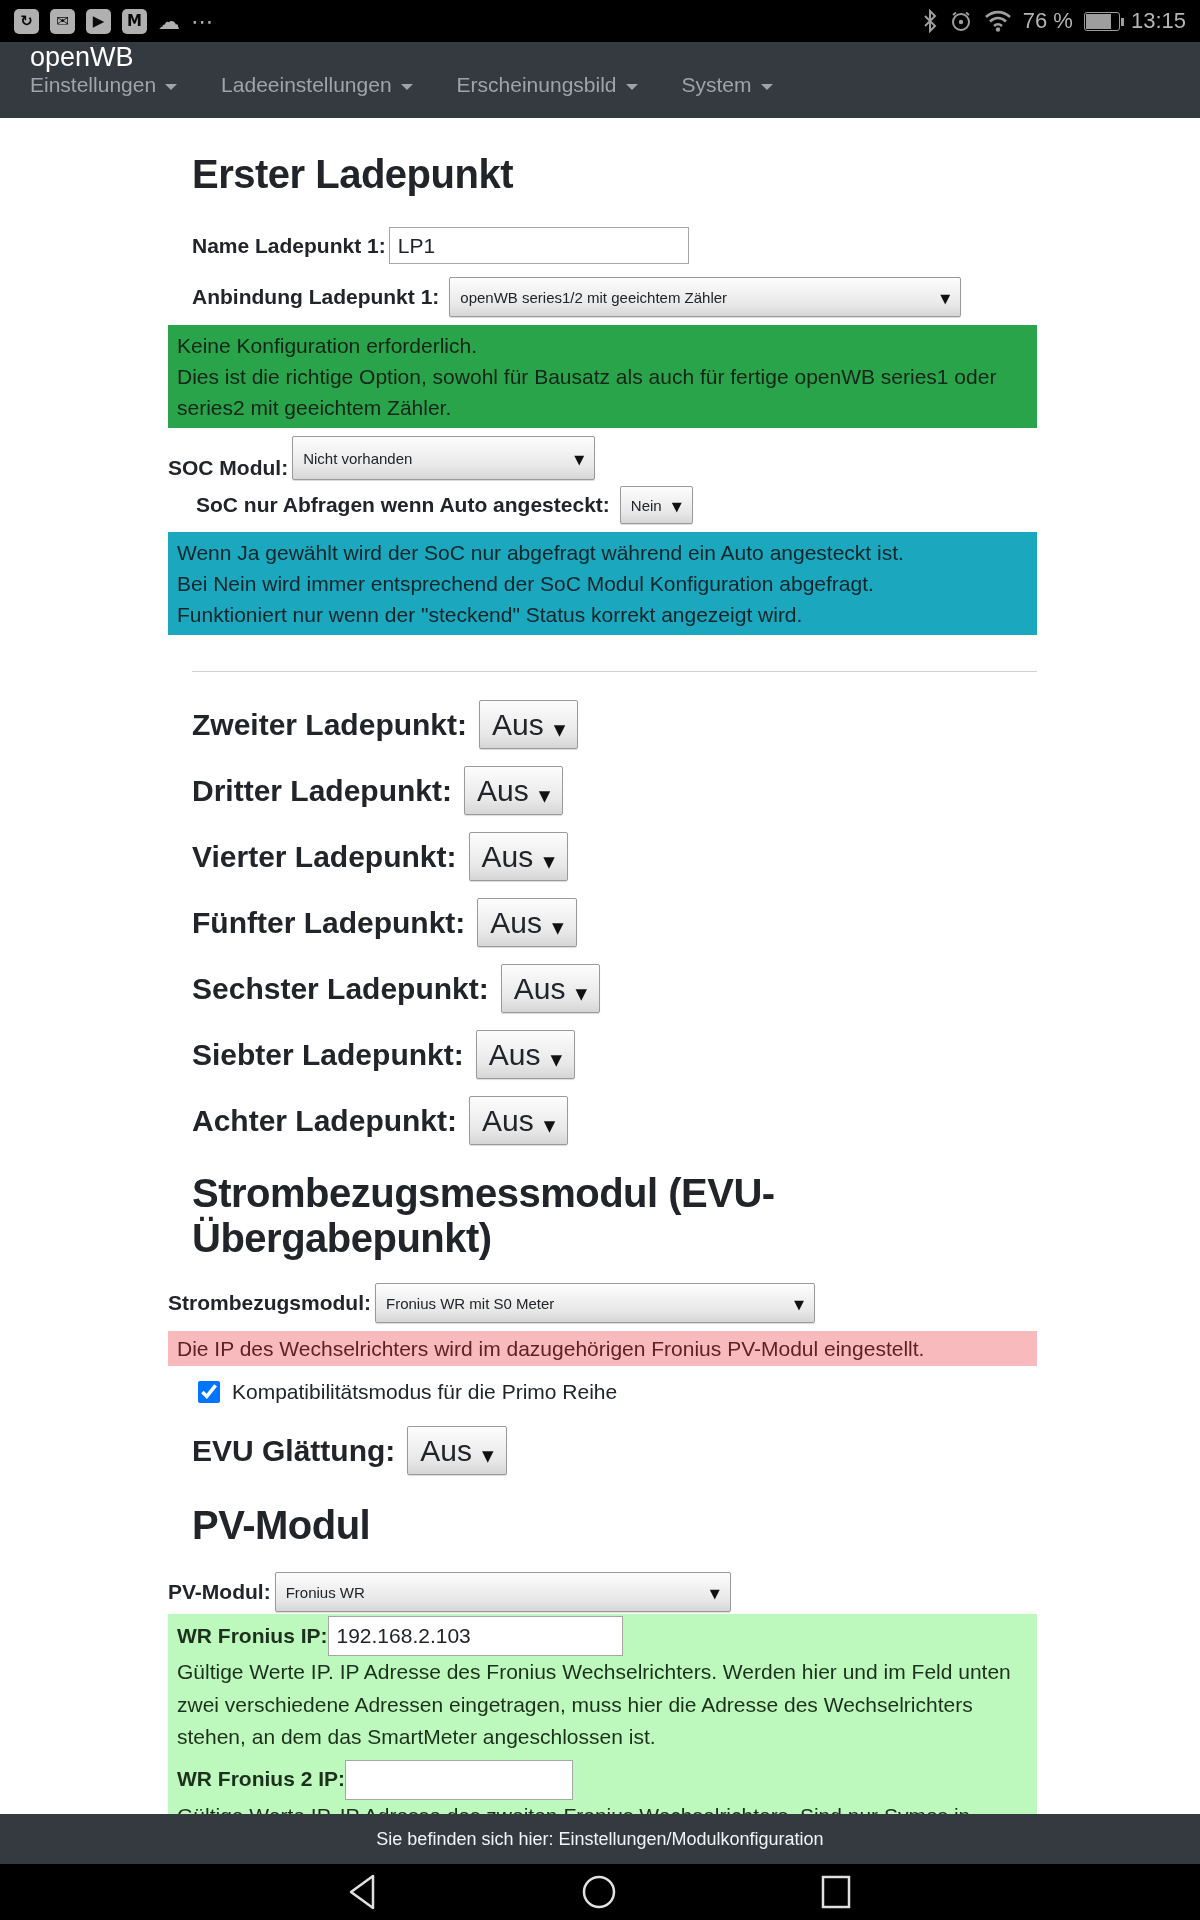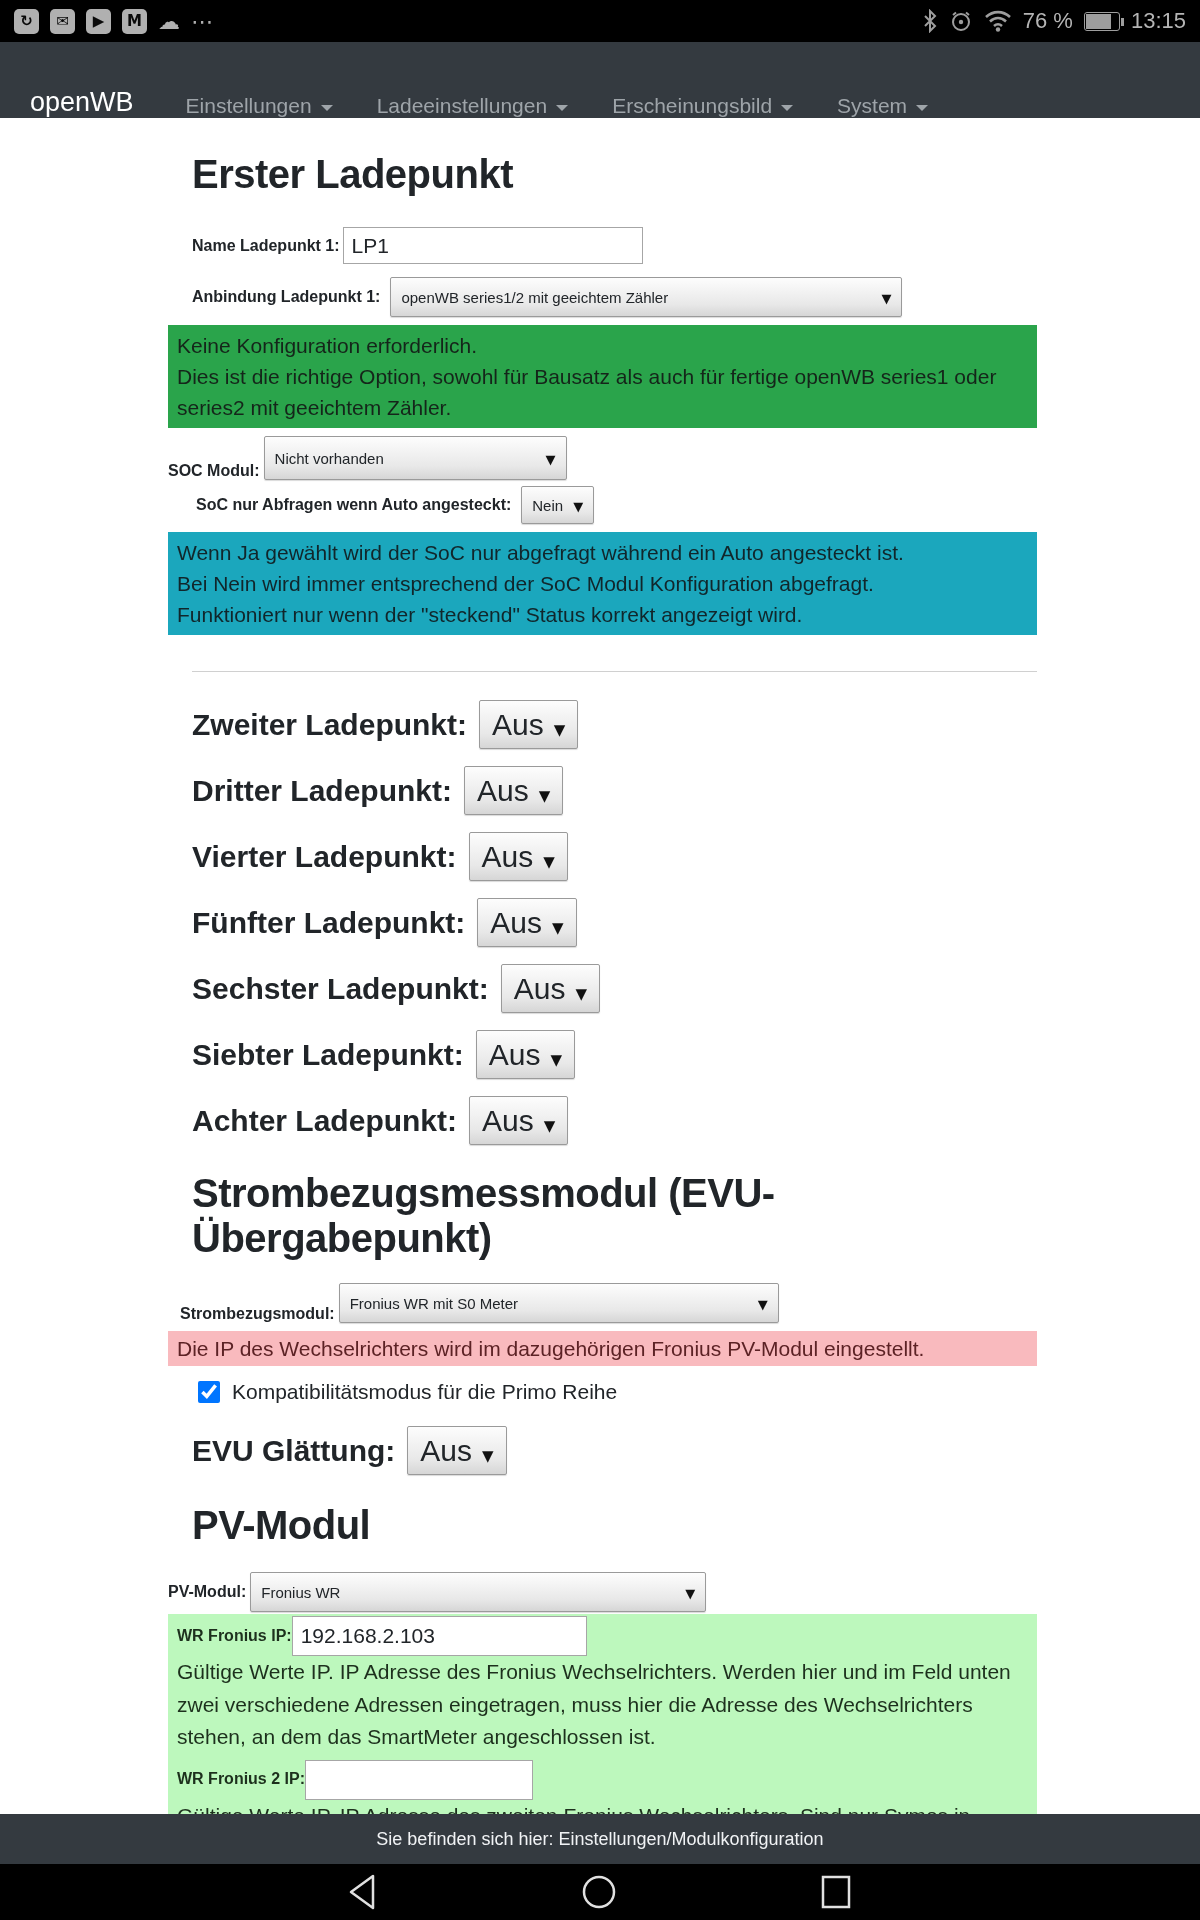--- a/index.html
+++ b/index.html
@@ -21,35 +21,35 @@
     color:#0a0a0a; font-size:15px; font-weight:bold; font-family:"DejaVu Sans",sans-serif;
   }
   .sb-glyph { color:#b0b0b0; font-size:22px; font-family:"DejaVu Sans",sans-serif; }
   .sb-text { font-size:22px; color:#b5b5b5; }
   .battery { width:36px; height:19px; border:1px solid #9e9e9e; border-radius:3px; position:relative; }
   .battery .fill { position:absolute; left:1px; top:1px; bottom:1px; width:74%; background:#9e9e9e; }
   .battery .nub { position:absolute; right:-5px; top:5px; width:3px; height:8px; background:#9e9e9e; }
   .sb-svg { display:block; }
   
   .navbar {
-    height:76px; background:#343a40; display:flex; align-items:flex-end; padding:0 30px;
+    height:76px; background:#343a40; display:flex; align-items:flex-start; padding:0 30px;flex-direction:column;
   }
   .brand { color:#ffffff; font-size:27px; margin-right:52px; }
   .navlinks { display:flex; gap:44px; }
   .navlink { color:#9ea4a9; font-size:21px; display:flex; align-items:center; gap:9px; cursor:pointer; }
   .tri-down {
     width:0; height:0; border-left:6px solid transparent; border-right:6px solid transparent;
     border-top:6px solid #9ea4a9; display:inline-block; margin-top:3px;
   }
   
   .content { padding:16px 163px 0 168px; }
   h1.sect { font-size:40px; font-weight:bold; letter-spacing:-0.5px; }
   .title-first { margin:18px 0 30px 24px; }
   .row { display:flex; align-items:center; margin-left:24px; }
-  .lbl { font-weight:bold; font-size:16px; white-space:nowrap; }
+  .lbl { font-weight:bold; font-size:21px; white-space:nowrap; }
   input.txt {
     border:1px solid #a6a6a6; background:#fff; height:37px; font-size:21px;
     padding:0 8px; font-family:"Liberation Sans",sans-serif; color:#212529; border-radius:0;
   }
   
   .select {
     display:inline-flex; align-items:center; justify-content:space-between;
     background:linear-gradient(#fdfdfd,#e8e8e8 70%,#d6d6d6);
     border:1px solid #9a9a9a; border-radius:2px; box-shadow:0 1px 1px rgba(0,0,0,0.15);
     font-size:15px; color:#212529; padding:0 10px; height:40px; cursor:pointer;
@@ -232,21 +232,21 @@
   <div class="cp-row">
     <span class="cp-lbl">Achter Ladepunkt:</span>
     <span class="select big">
       <span style="margin-right:10px;">Aus</span>
       <span class="caret"></span>
     </span>
   </div>
 
   <h1 class="sect h1-evu">Strombezugsmessmodul (EVU-Übergabepunkt)</h1>
 
-  <div class="row" style="margin-left:12px; margin-bottom:4px;align-items:flex-end;">
+  <div class="row" style="margin-left:0; margin-bottom:4px;">
     <span class="lbl">Strombezugsmodul:</span>
     <span class="select" style="width:440px; margin-left:4px;gap:29px;">
       <span>Fronius WR mit S0 Meter</span>
       <span class="caret"></span>
     </span>
   </div>
 
   <div class="alert alert-danger">
     <span>Die IP des Wechselrichters wird im dazugehörigen Fronius PV-Modul eingestellt.</span>
   </div>

